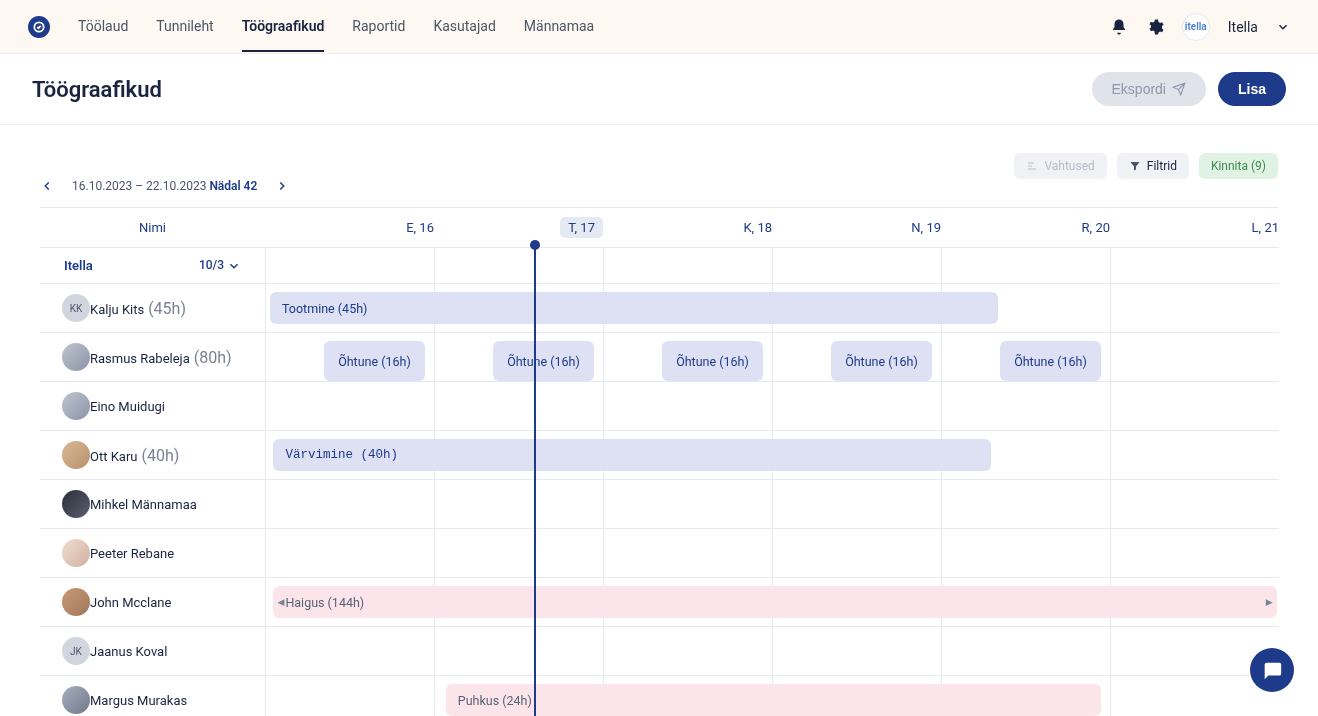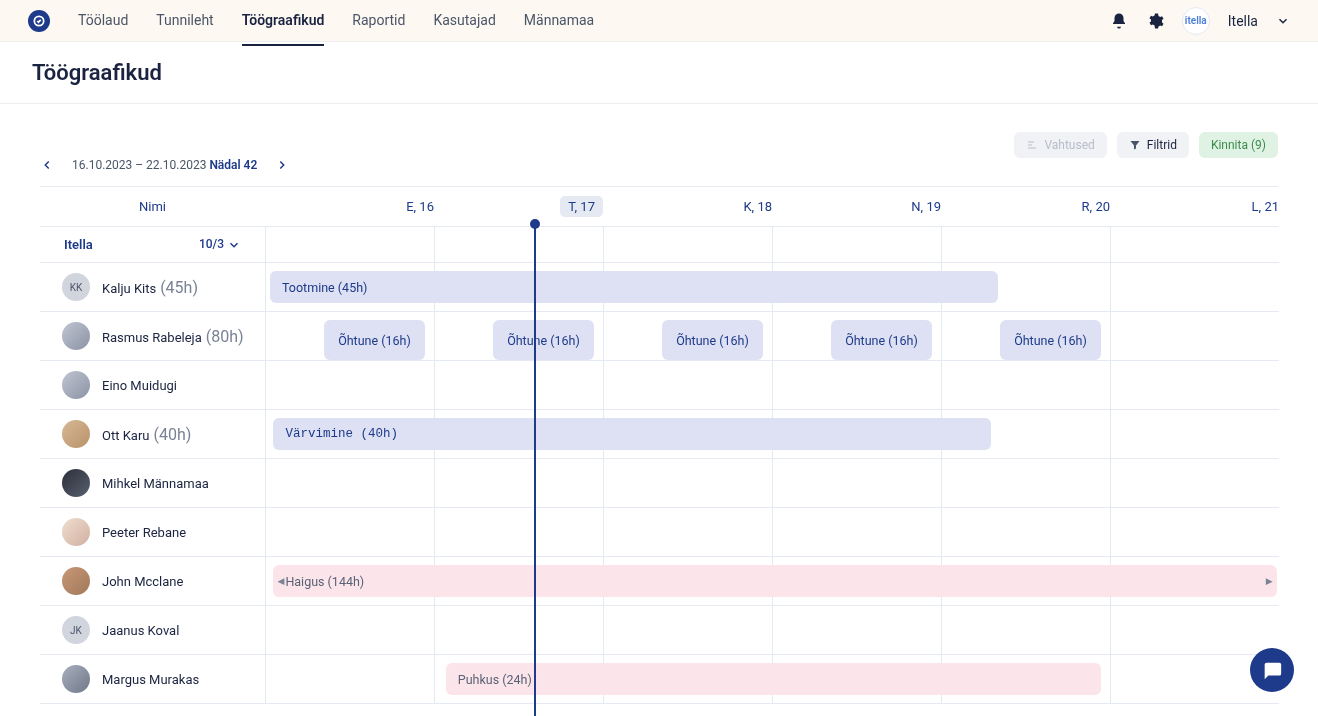--- a/index.html
+++ b/index.html
@@ -1,17 +1,17 @@
 <!DOCTYPE html>
 <html><head>
 <meta charset="utf-8">
 <style>
 * { box-sizing: border-box; margin: 0; padding: 0; }
 body { font-family: -apple-system, BlinkMacSystemFont, "Segoe UI", Roboto, sans-serif; font-size: 13px; color: #1a2340; background: #fff; }
-.topbar { display: flex; align-items: center; height: 42px; padding: 0 28px; background: #fdf9f2; border-bottom: 1px solid #eee; }
+.topbar { display: flex; align-items: center; height: 54px; padding: 0 28px; background: #fdf9f2; border-bottom: 1px solid #eee; }
 .logo { width: 22px; height: 22px; border-radius: 50%; background: #1e3a8a; display:flex; align-items:center; justify-content:center; margin-right: 28px; }
 .logo svg { width: 14px; height: 14px; }
 .nav { display: flex; gap: 28px; }
 .nav-item { color: #4a5568; font-size: 14px; cursor: pointer; padding-bottom: 16px; margin-bottom: -16px; }
 .nav-item.active { color: #1a2340; font-weight: 600; border-bottom: 2px solid #1a2340; }
 .topbar-right { margin-left: auto; display: flex; align-items: center; gap: 18px; }
 .icon-btn { cursor: pointer; display:flex; align-items:center; }
 .org-logo { width: 28px; height: 28px; border-radius: 50%; background: #fff; display:flex; align-items:center; justify-content:center; font-size: 10px; font-weight: 600; color: #4a7fd6; border:1px solid #e5e9f2; }
 .org-name { font-size: 14px; color:#1a2340; }
 .header-row { display: flex; align-items: center; padding: 18px 32px 18px 32px; border-bottom: 1px solid #eee; }
@@ -33,21 +33,21 @@
 .grid-header { display: contents; }
 .grid-header > div { border-bottom: 1px solid #e5e9f2; font-size: 13px; color:#1e3a8a; padding: 12px 0; text-align:right; background:#fff; }
 .grid-header .name-col { text-align:center; }
 .grid-header .today { }
 .grid-header .today span { background:#e5e9f2; padding:3px 8px; border-radius:5px; }
 .group-row { display: contents; }
 .group-row .label-cell { display:flex; align-items:center; justify-content:space-between; padding: 10px 24px 10px 24px; font-weight:600; color:#1e3a8a; border-bottom: 1px solid #e5e9f2; }
 .group-row .label-cell .count { font-size:12px; font-weight:500; }
 .day-cell { border-left: 1px solid #e5e9f2; border-bottom: 1px solid #e5e9f2; position: relative; }
 .person-row { display: contents; }
-.person-cell { display:flex; align-items:center; gap:12px; padding: 10px 0 10px 22px; border-bottom:1px solid #e5e9f2; min-height: 48px; }
+.person-cell { display:flex; align-items:center; padding: 10px 0 10px 22px; border-bottom:1px solid #e5e9f2; min-height: 48px; }
 .avatar { width:28px; height:28px; border-radius:50%; background:#d1d5de; display:flex; align-items:center; justify-content:center; font-size:10px; color:#4a5568; flex-shrink:0; overflow:hidden; }
 .avatar.photo { background:linear-gradient(135deg,#c0c5d0,#8a93a6); }
 .avatar.photo2 { background:linear-gradient(135deg,#d8b896,#b8926a); }
 .avatar.photo3 { background:linear-gradient(135deg,#2a2f3a,#5a606f); }
 .avatar.photo4 { background:linear-gradient(135deg,#f0ddd0,#d0b0a0); }
 .avatar.photo5 { background:linear-gradient(135deg,#c89878,#a07858); }
 .avatar.photo6 { background:linear-gradient(135deg,#a8b0c0,#707888); }
 .person-name { font-size:13px; color:#1a2340; }
 .person-hours { font-size:16px; color:#7a8296; }
 .days-wrap { grid-column: 2 / span 6; position:relative; border-bottom:1px solid #e5e9f2; display:grid; grid-template-columns: repeat(6, 169px); }
@@ -97,20 +97,29 @@
     <div class="icon-btn">
       <svg width="14" height="14" viewBox="0 0 24 24" fill="none" stroke="#1a2340" stroke-width="2.5">
           <path d="M6 9l6 6 6-6"></path>
         </svg>
     </div>
   </div>
 </div>
 
 <div class="header-row">
   <div class="page-title">Töögraafikud</div>
+  <div style="margin-left:auto; display:flex; gap:12px;">
+    <button class="btn btn-export">
+      <span>Ekspordi</span>
+      <svg width="14" height="14" viewBox="0 0 24 24" fill="none" stroke="#8f97aa" stroke-width="2">
+          <path d="M22 2L11 13M22 2l-7 20-4-9-9-4 20-7z"></path>
+        </svg>
+    </button>
+    <button class="btn btn-add">Lisa</button>
+  </div>
 </div>
 
 <div class="controls-row">
   <div class="date-nav">
     <div class="chev-btn">
       <svg width="14" height="14" viewBox="0 0 24 24" fill="none" stroke="#1e3a8a" stroke-width="2.5">
           <path d="M15 18l-6-6 6-6"></path>
         </svg>
     </div>
     <div class="date-range">

